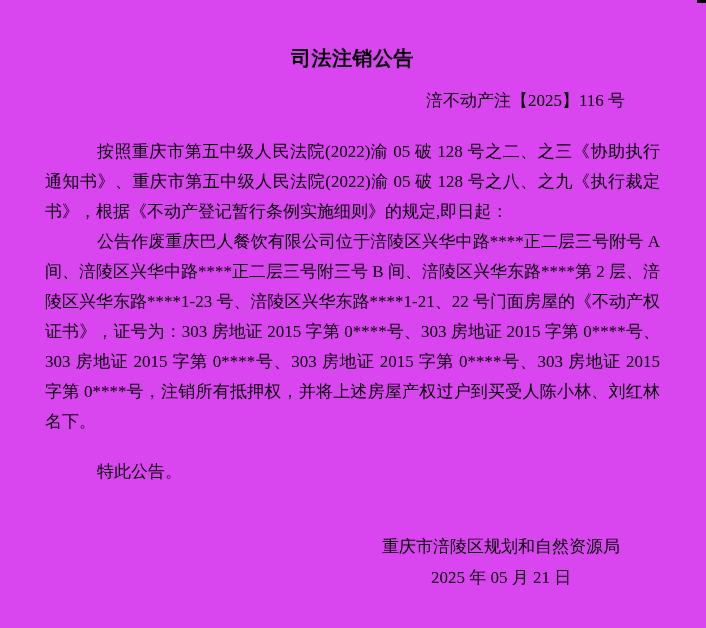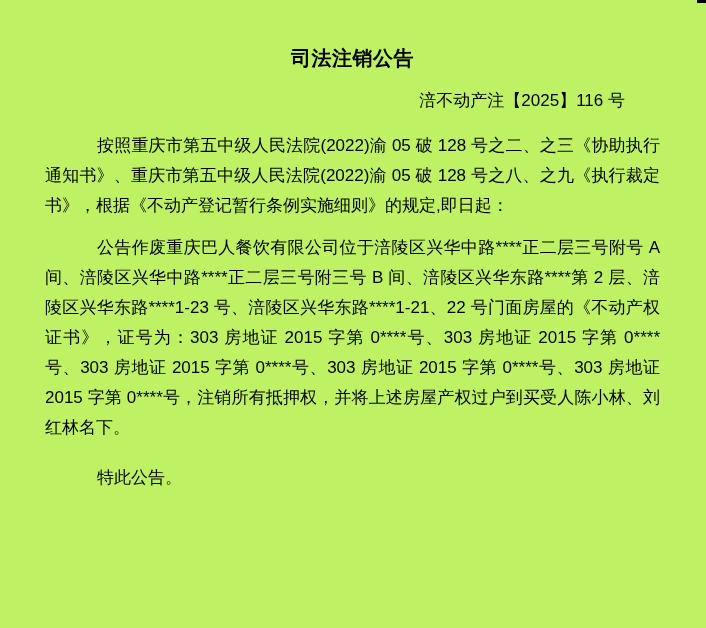--- a/index.html
+++ b/index.html
@@ -10,22 +10,23 @@
   body {
     width: 706px;
     height: 628px;
     font-family: "Liberation Sans", sans-serif;
     color: #000000;
   }
   .page {
     position: relative;
     width: 706px;
     height: 628px;
-    background: #bef264;
+    background: #d946ef;
     overflow: hidden;
+    font-family: Liberation Serif, serif;
   }
   .corner-mark {
     position: absolute;
     top: 0;
     right: 0;
     width: 9px;
     height: 3px;
     background: #000000;
   }
   .content {
@@ -48,22 +49,22 @@
     font-size: 17px;
     line-height: 22px;
   }
   .para {
     margin: 0;
     font-size: 17px;
     line-height: 30px;
     text-align: justify;
     text-indent: 52px;
   }
-  .para.first  { margin-top: 19px; }
-  .para.second { margin-top: 12px; }
+  .para.first  { margin-top: 25px; }
+  .para.second { margin-top: 0; }
   .para.closing {
     margin-top: 20px;
     text-align: left;
   }
   .signature {
     margin-top: 44px;
     padding-right: 40px;
     text-align: right;
   }
   .signature-inner {
@@ -77,14 +78,20 @@
 <body>
 
 <div class="page">
   <div class="corner-mark"></div>
   <div class="content">
     <h1 class="title">司法注销公告</h1>
     <div class="doc-number">涪不动产注【2025】116 号</div>
     <p class="para first">按照重庆市第五中级人民法院(2022)渝 05 破 128 号之二、之三《协助执行通知书》、重庆市第五中级人民法院(2022)渝 05 破 128 号之八、之九《执行裁定书》，根据《不动产登记暂行条例实施细则》的规定,即日起：</p>
     <p class="para second">公告作废重庆巴人餐饮有限公司位于涪陵区兴华中路****正二层三号附号 A 间、涪陵区兴华中路****正二层三号附三号 B 间、涪陵区兴华东路****第 2 层、涪陵区兴华东路****1-23 号、涪陵区兴华东路****1-21、22 号门面房屋的《不动产权证书》，证号为：303 房地证 2015 字第 0****号、303 房地证 2015 字第 0****号、303 房地证 2015 字第 0****号、303 房地证 2015 字第 0****号、303 房地证 2015 字第 0****号，注销所有抵押权，并将上述房屋产权过户到买受人陈小林、刘红林名下。</p>
     <p class="para closing">特此公告。</p>
+    <div class="signature">
+      <div class="signature-inner">
+        <div>重庆市涪陵区规划和自然资源局</div>
+        <div>2025 年 05 月 21 日</div>
+      </div>
+    </div>
   </div>
 </div>
 
 </body></html>

